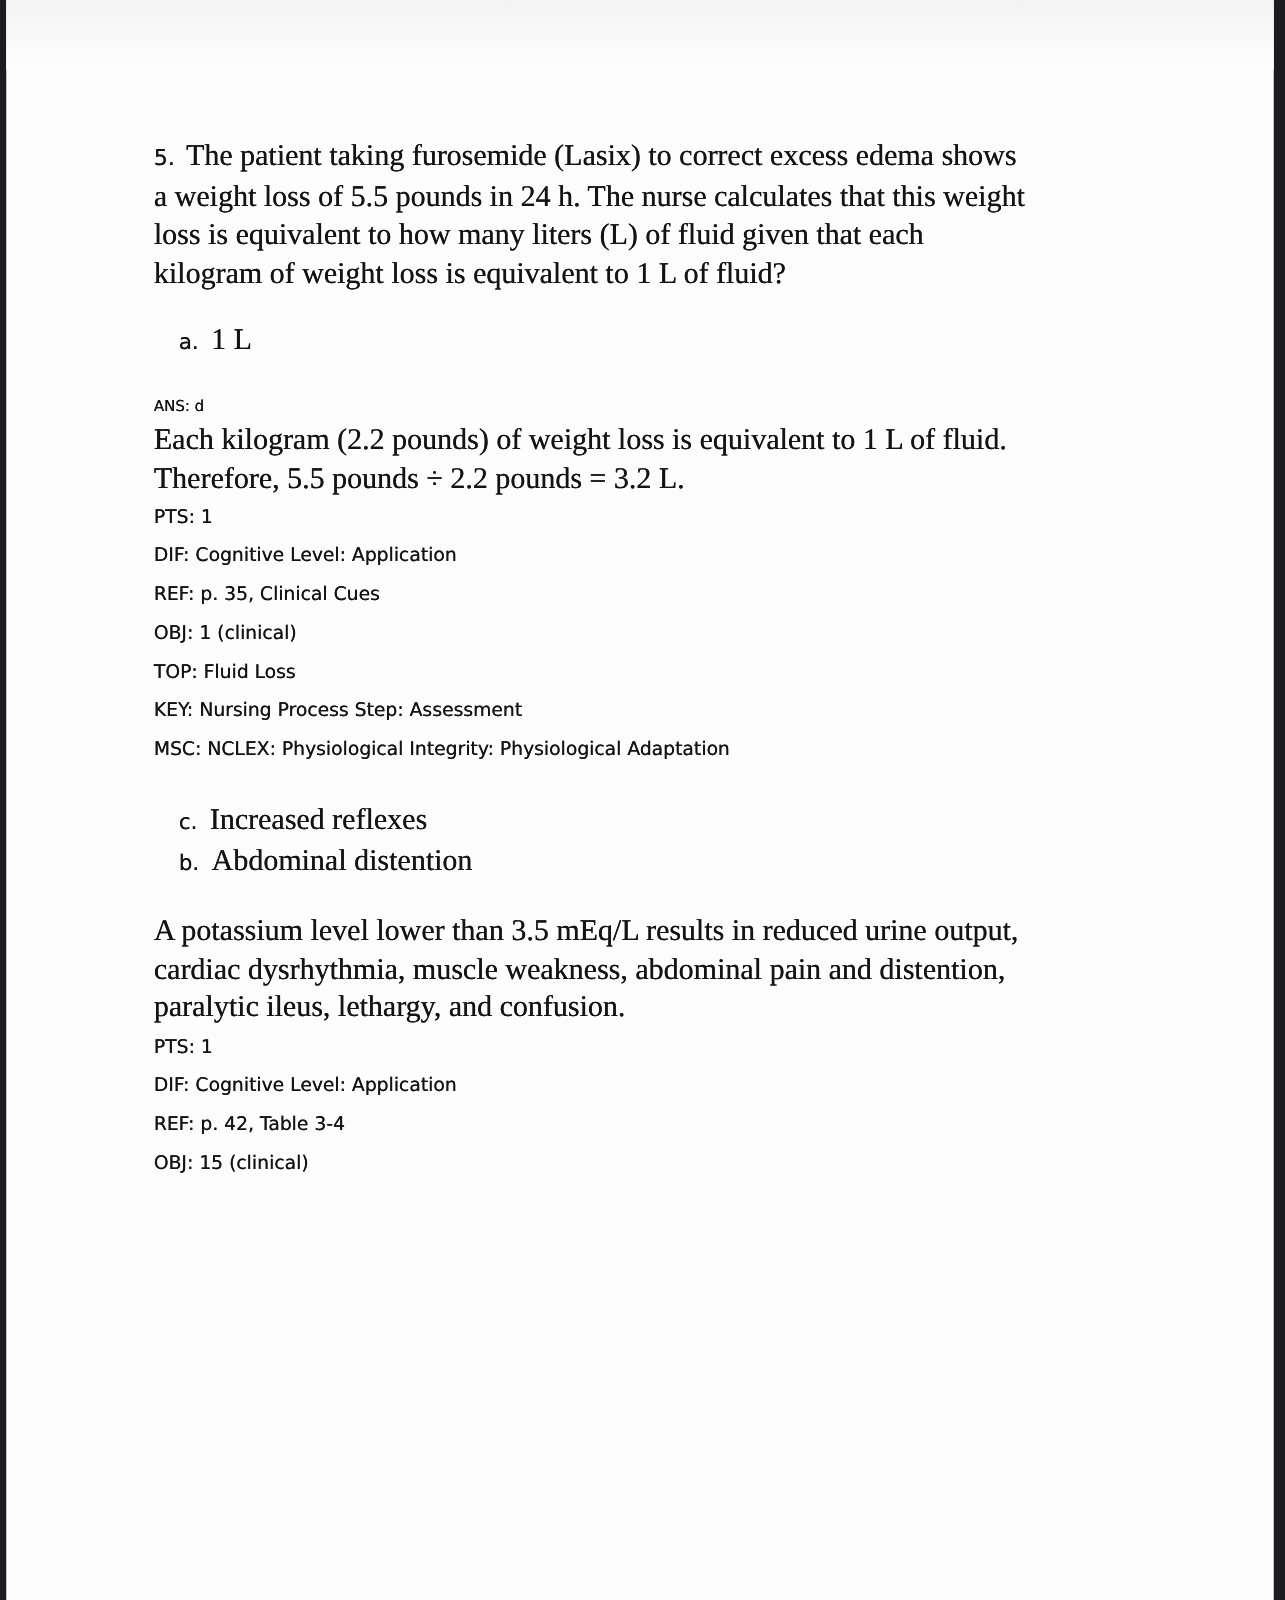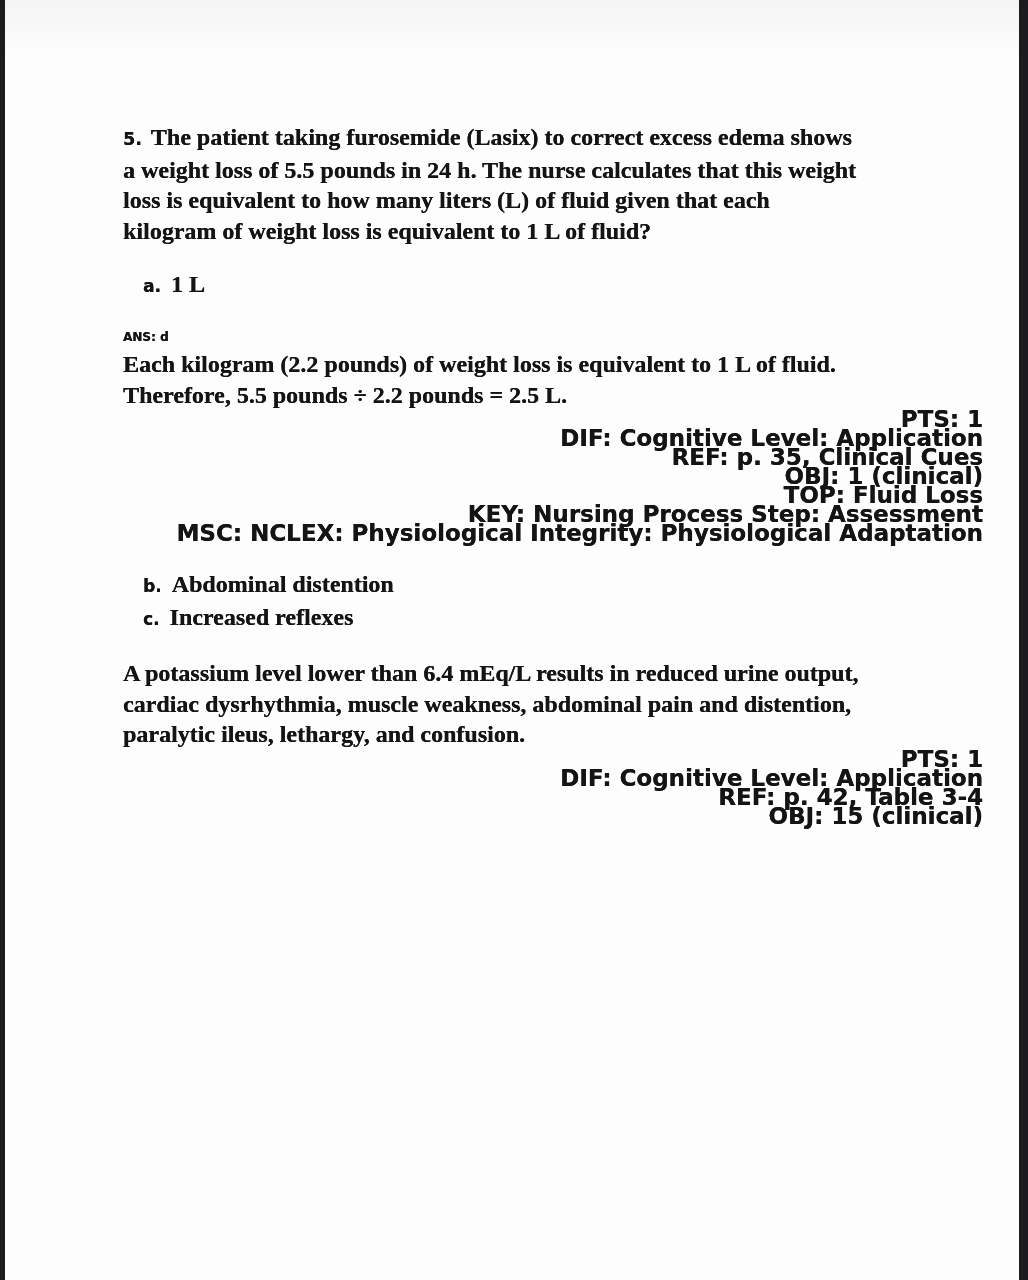--- a/index.html
+++ b/index.html
@@ -20,25 +20,24 @@
   .edge-right { right: 0; width: 9px; }
   .scan-band-top {
     position: absolute;
     top: 0; left: 5px; right: 9px;
     height: 56px;
     background: linear-gradient(180deg, #f4f4f5 0%, #f9f9fa 55%, #fdfdfe 100%);
   }
   .content {
     position: absolute;
     left: 123px;
-    top: 122px;
+    top: 110px;
     width: 860px;
     color: #141414;
     text-shadow: 0.2px 0 0 currentColor;
-    font-weight: bold;
   }
   .question + .question { margin-top: 26px; }
   .stem {
     margin: 0;
     font-family: "Liberation Serif", serif;
     font-size: 24px;
     line-height: 30.5px;
     white-space: normal;
   }
   .qnum {
@@ -70,24 +69,23 @@
   }
   .rationale {
     margin: 0;
     font-family: "Liberation Serif", serif;
     font-size: 24px;
     line-height: 30.5px;
     white-space: pre-line;
   }
   .meta {
     font-family: "DejaVu Sans", sans-serif;
-    font-size: 23px;
-    line-height: 19px;
+    font-size: 15px;
+    line-height: 31px;
     white-space: pre-line;
-    text-align: right;
   }
 </style>
 </head>
 <body>
 
 <div class="edge edge-left" style="background:#1c1c1e;"></div>
 <div class="edge edge-right" style="background:#1c1c1e;"></div>
 <div class="scan-band-top"></div>
 
 <div class="content">
@@ -98,40 +96,40 @@
 loss is equivalent to how many liters (L) of fluid given that each
 kilogram of weight loss is equivalent to 1 L of fluid?</span></p>
 
     <div class="options">
       <div class="opt"><span class="opt-letter">a.</span><span class="opt-text">1 L</span></div>
     </div>
 
     <div class="answer-block">
       <div class="ans-line">ANS: d</div>
       <p class="rationale">Each kilogram (2.2 pounds) of weight loss is equivalent to 1 L of fluid.
-Therefore, 5.5 pounds ÷ 2.2 pounds = 2.5 L.</p>
+Therefore, 5.5 pounds ÷ 2.2 pounds = 3.2 L.</p>
       <div class="meta">PTS: 1
 DIF: Cognitive Level: Application
 REF: p. 35, Clinical Cues
 OBJ: 1 (clinical)
 TOP: Fluid Loss
 KEY: Nursing Process Step: Assessment
 MSC: NCLEX: Physiological Integrity: Physiological Adaptation</div>
     </div>
   </section>
 
   <section class="question">
 
     <div class="options">
+      <div class="opt"><span class="opt-letter">c.</span><span class="opt-text">Increased reflexes</span></div>
       <div class="opt"><span class="opt-letter">b.</span><span class="opt-text">Abdominal distention</span></div>
-      <div class="opt"><span class="opt-letter">c.</span><span class="opt-text">Increased reflexes</span></div>
     </div>
 
     <div class="answer-block">
-      <p class="rationale">A potassium level lower than 6.4 mEq/L results in reduced urine output,
+      <p class="rationale">A potassium level lower than 3.5 mEq/L results in reduced urine output,
 cardiac dysrhythmia, muscle weakness, abdominal pain and distention,
 paralytic ileus, lethargy, and confusion.</p>
       <div class="meta">PTS: 1
 DIF: Cognitive Level: Application
 REF: p. 42, Table 3-4
 OBJ: 15 (clinical)</div>
     </div>
   </section>
 
 </div>

